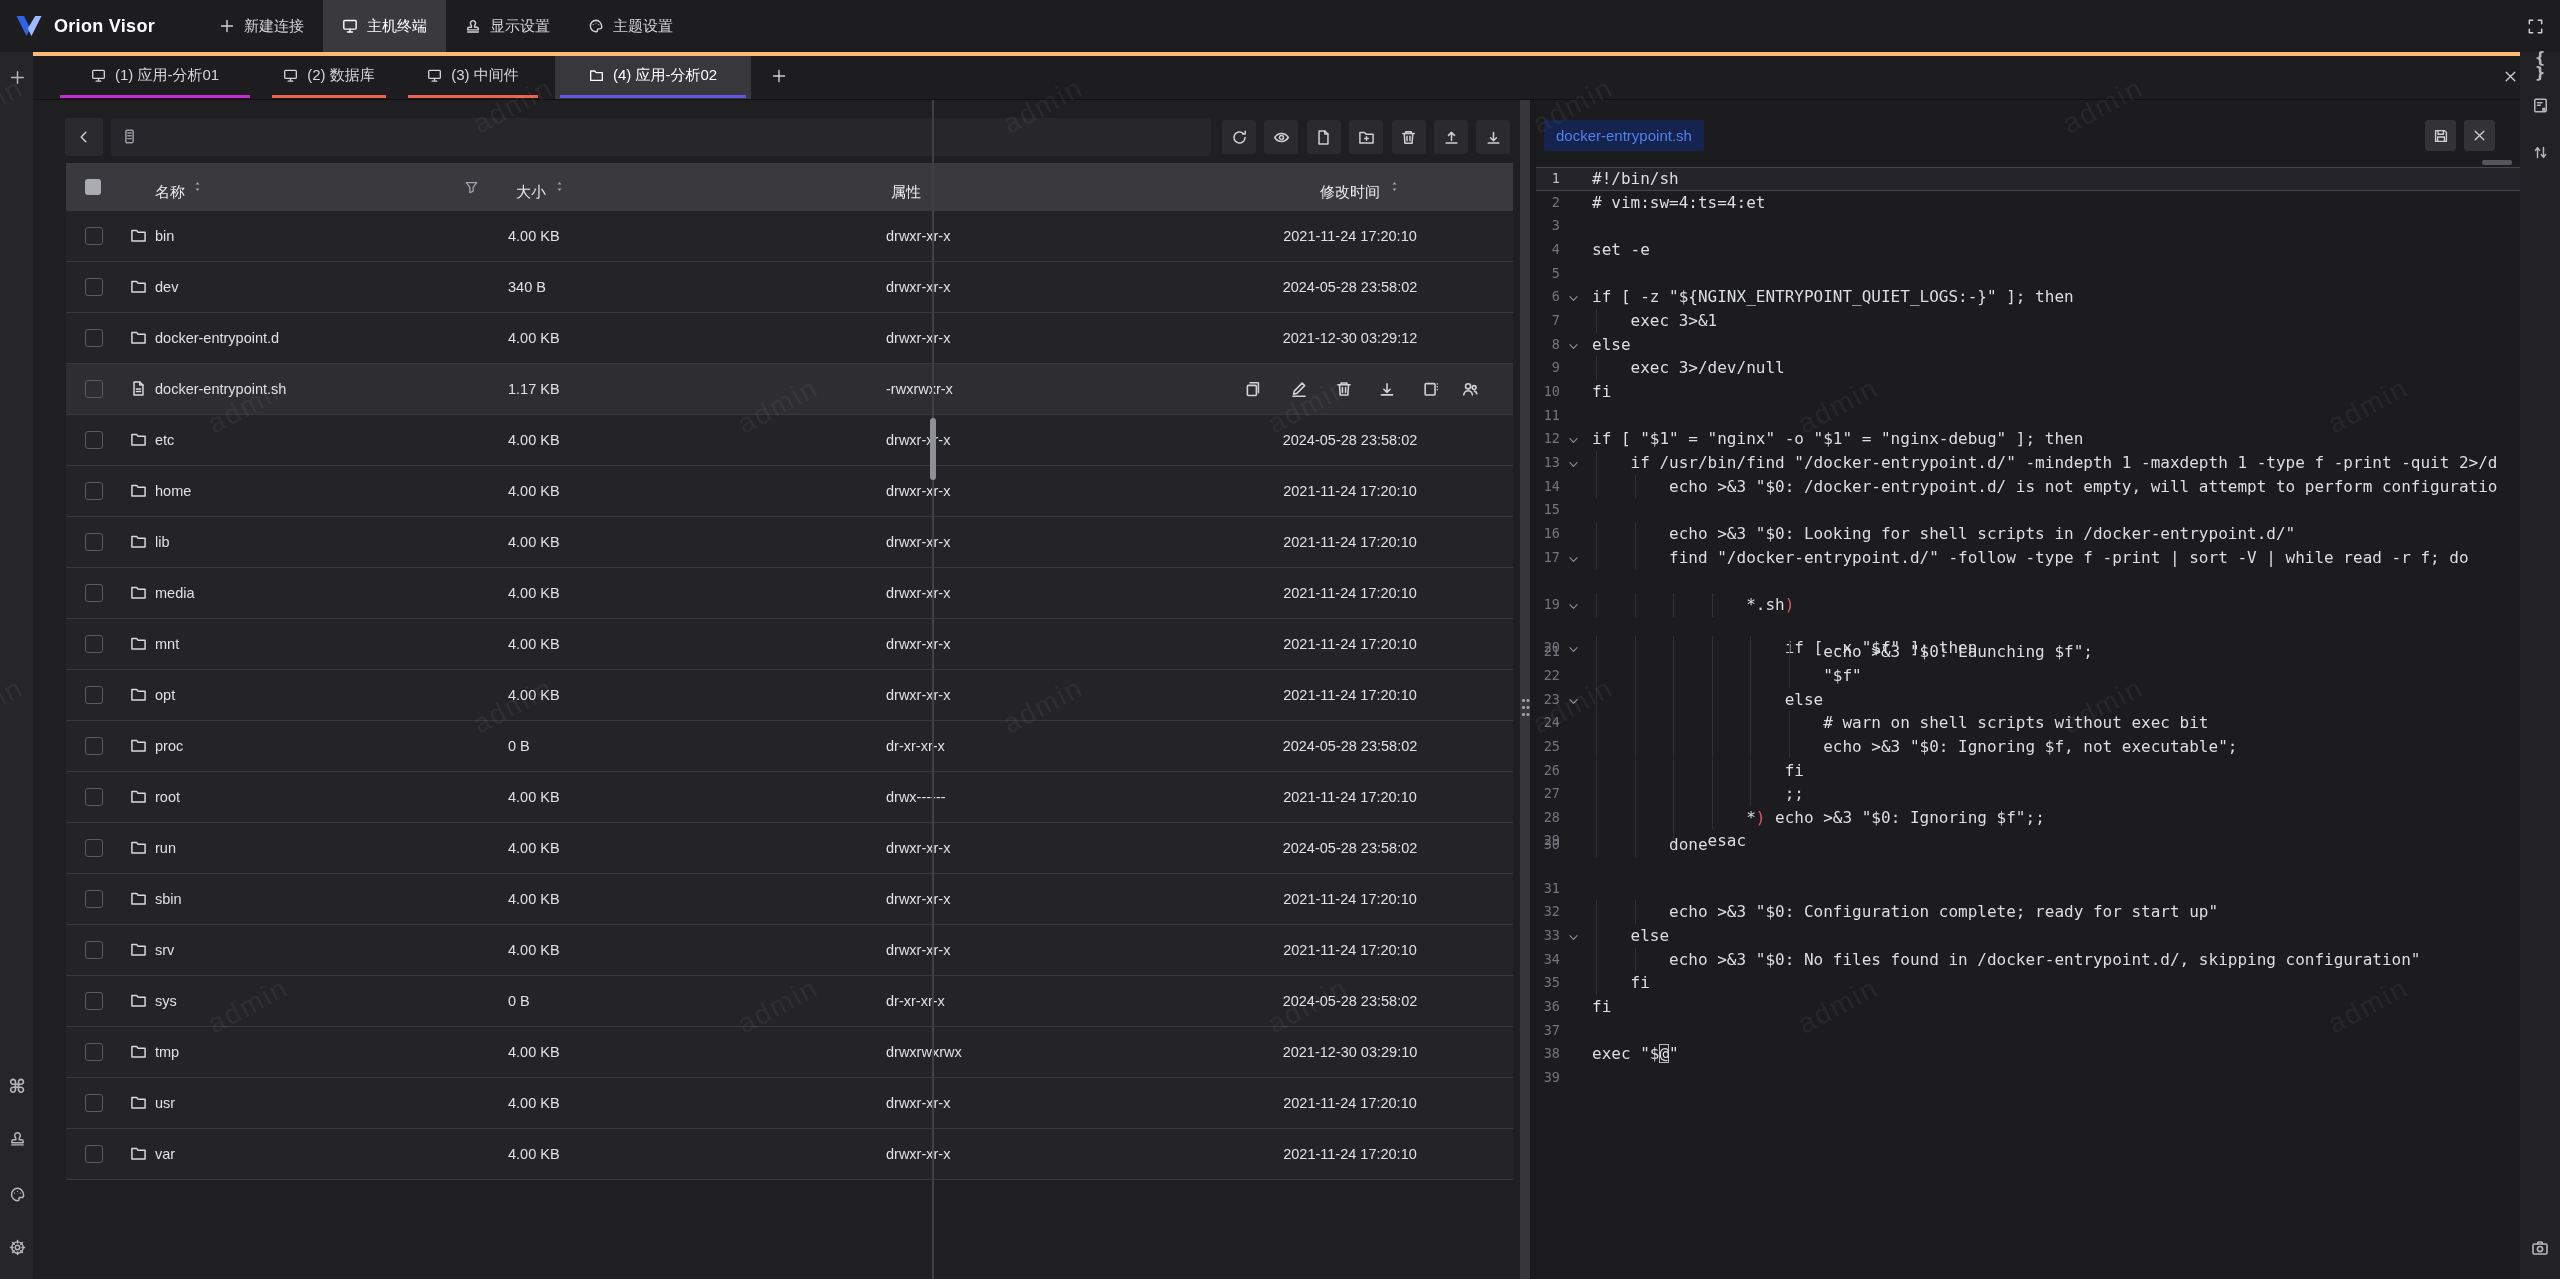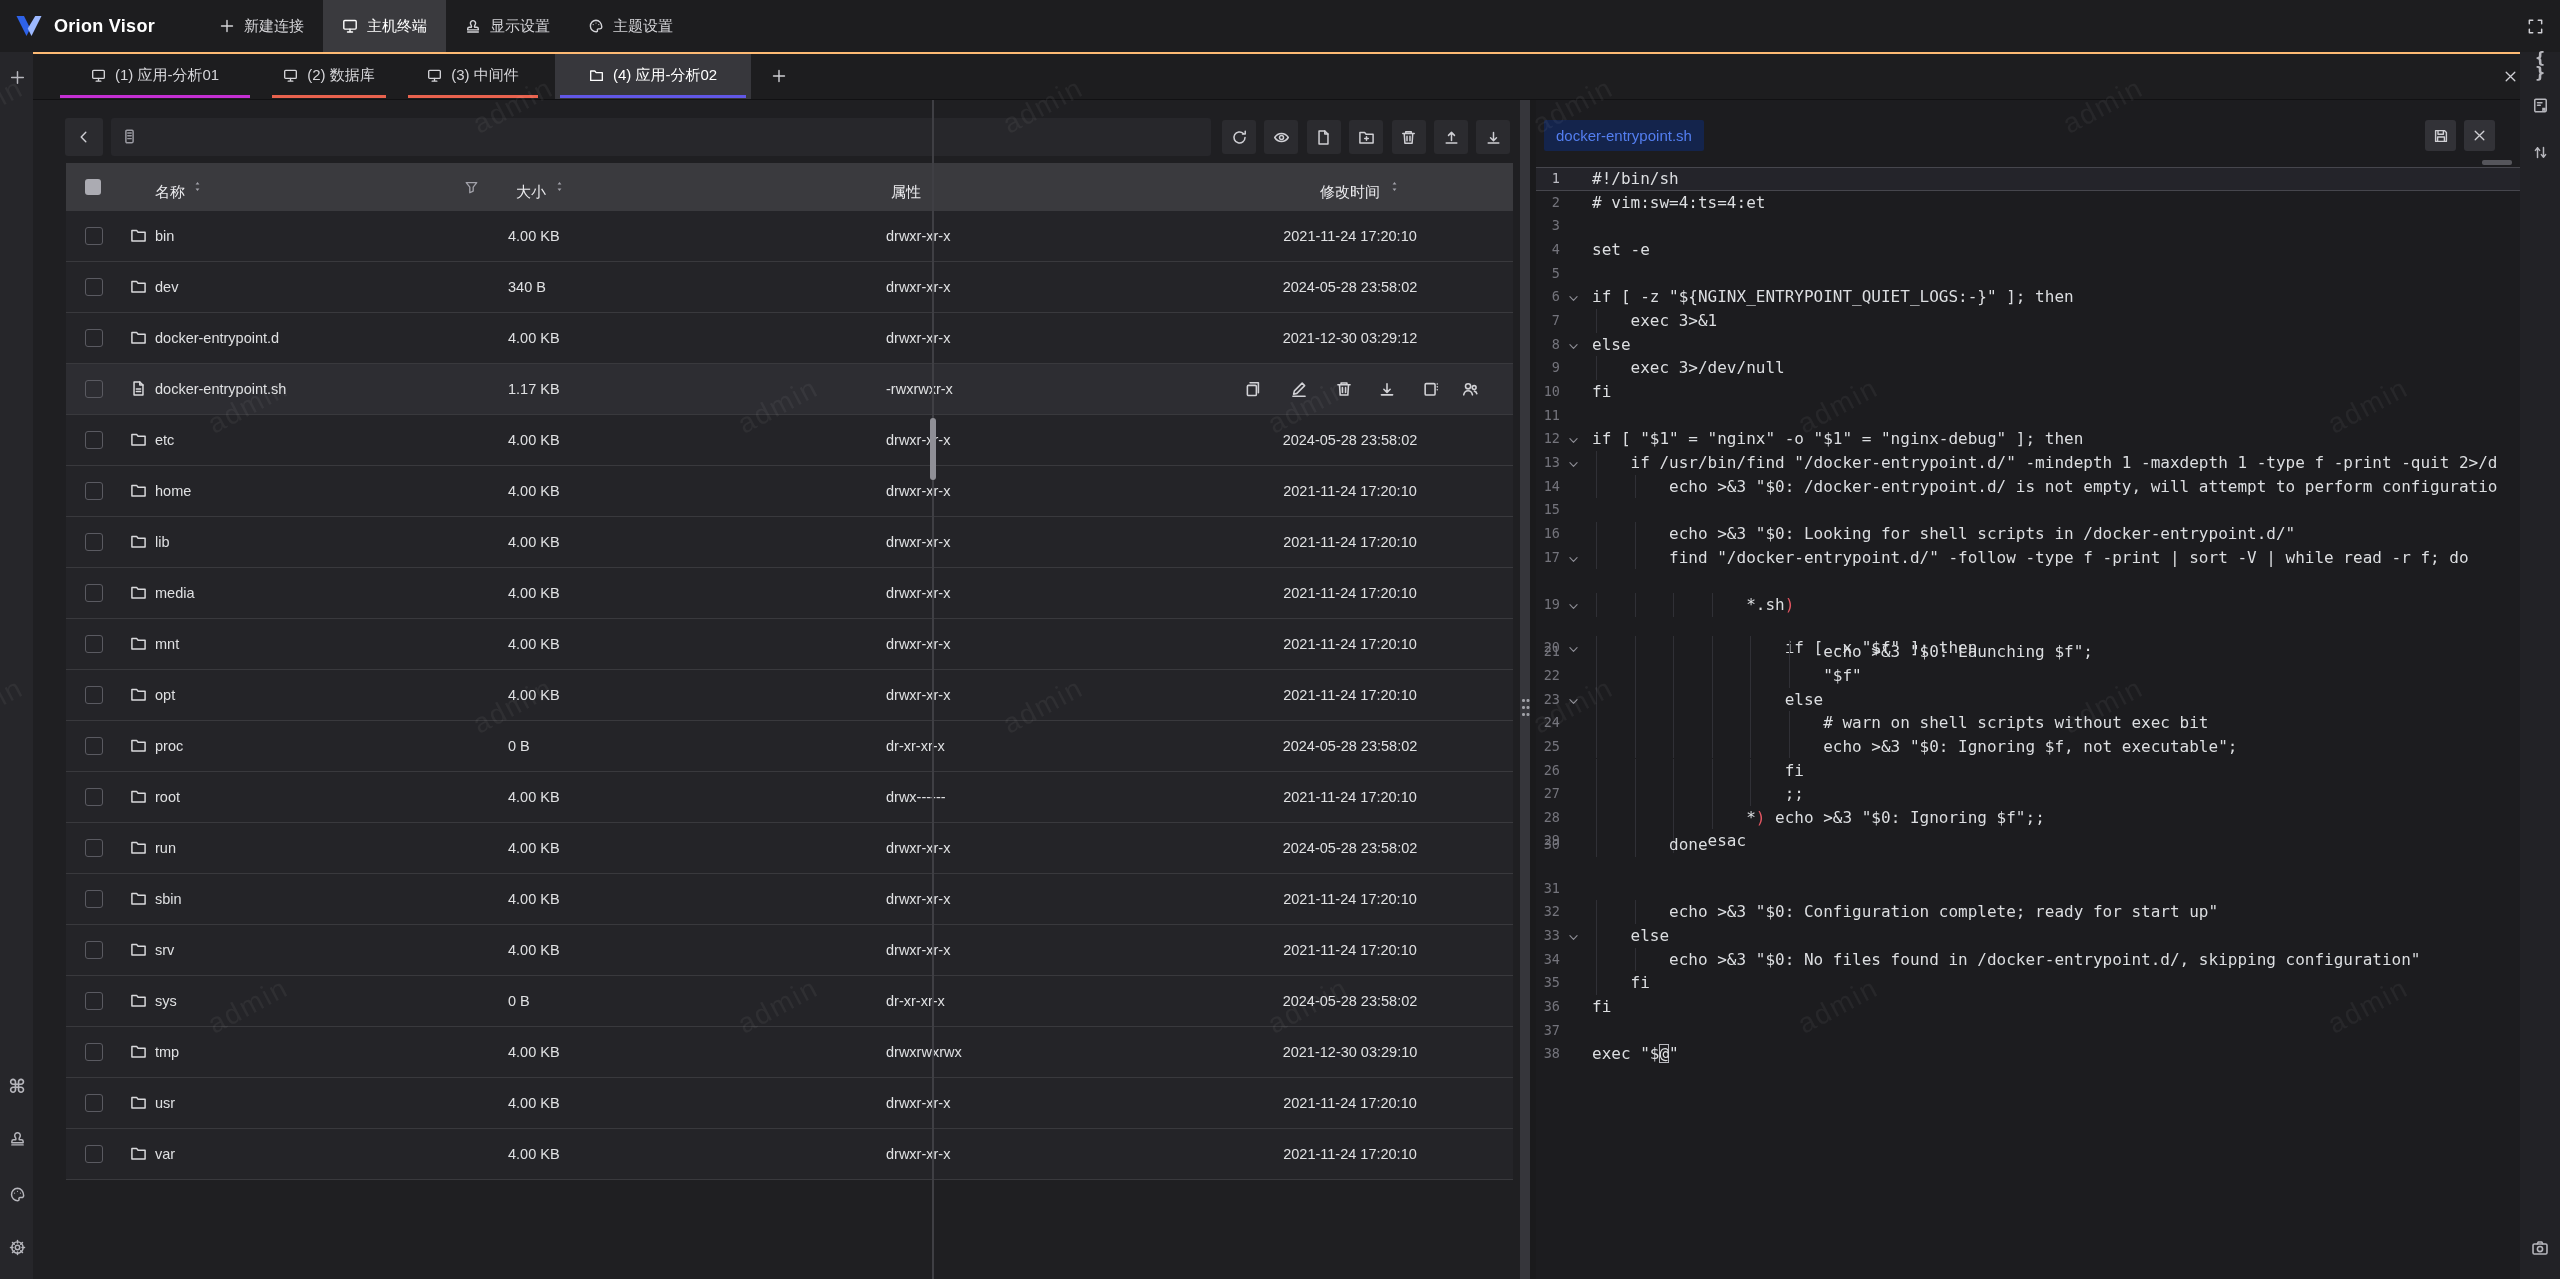--- a/index.html
+++ b/index.html
@@ -1,20 +1,20 @@
 <!DOCTYPE html>
 <html><head>
 <meta charset="utf-8">
 <style>
   html,body{margin:0;padding:0;background:#101012;}
   .app{position:relative;width:2560px;height:1279px;background:#1a1a1c;overflow:hidden;
        font-family:"Liberation Sans",sans-serif;color:#e3e3e6;}
   
   .navbar{position:absolute;left:0;top:0;width:2560px;height:52px;background:#1d1d1f;
-          border-bottom:2px solid #fdba74;display:flex;align-items:center;z-index:10;}
+          border-bottom:4px solid #fdba74;display:flex;align-items:center;z-index:10;}
   .brand{display:flex;align-items:center;gap:10px;margin-left:14px;width:176px;}
   .brand .lt{font-size:18px;font-weight:bold;color:#ffffff;letter-spacing:.3px;}
   #nav-items{display:flex;height:52px;margin-left:10px;}
   .nav-item{display:flex;align-items:center;gap:9px;padding:0 19px;font-size:15px;color:#d4d4d8;cursor:pointer;}
   .nav-item.active{background:#3a3a3e;color:#fff;}
   .fullscreen-btn{position:absolute;right:12px;top:13px;width:26px;height:26px;display:flex;align-items:center;
           justify-content:center;color:#cfcfd4;background:none;border:none;cursor:pointer;}
   
   .tabbar{position:absolute;left:0;top:52px;width:2560px;height:47px;background:#1d1d1f;
           border-bottom:1px solid #111113;z-index:9;}
@@ -955,20 +955,23 @@
           <span class="ln">36</span>
           <span class="ct"><span>fi</span></span>
         </div>
         <div class="cl" style="top: 851.76px;">
           <span class="ln">37</span>
         </div>
         <div class="cl" style="top: 875.42px;">
           <span class="ln">38</span>
           <span class="ct"><span>exec "$</span><span class="cursor">@</span><span>"</span></span>
         </div>
+        <div class="cl" style="top: 899.08px;">
+          <span class="ln">39</span>
+        </div>
       </div>
   </div>
 
   <div id="wm" class="wm">
       <span style="left: -60px; top: 90px;">admin</span>
       <span style="left: 470px; top: 90px;">admin</span>
       <span style="left: 1000px; top: 90px;">admin</span>
       <span style="left: 1530px; top: 90px;">admin</span>
       <span style="left: 2060px; top: 90px;">admin</span>
       <span style="left: 205px; top: 390px;">admin</span>

